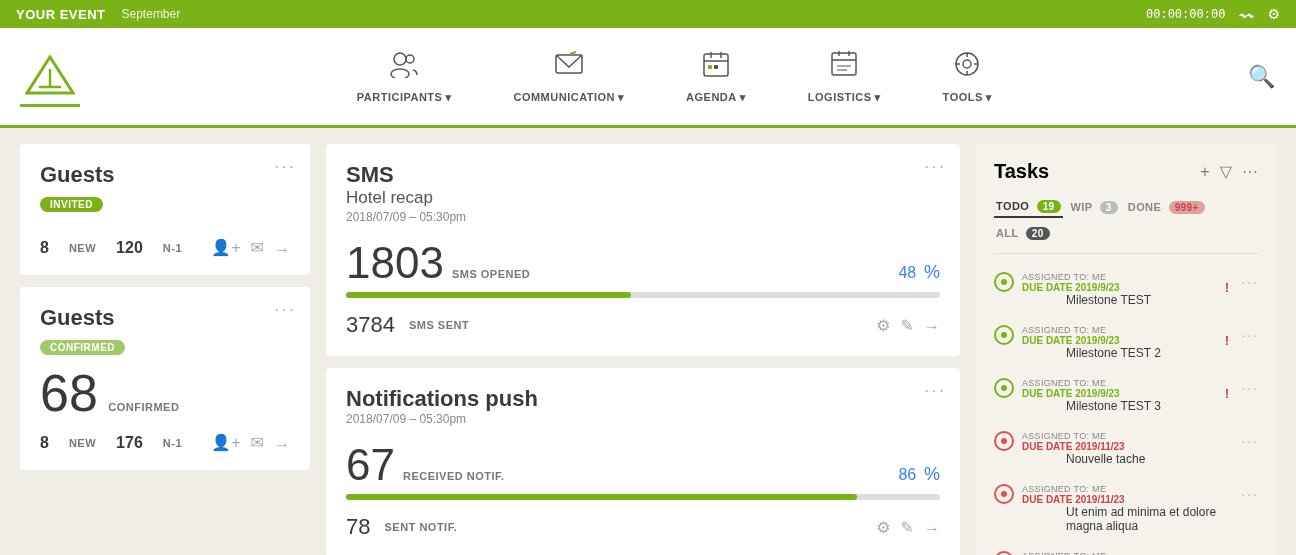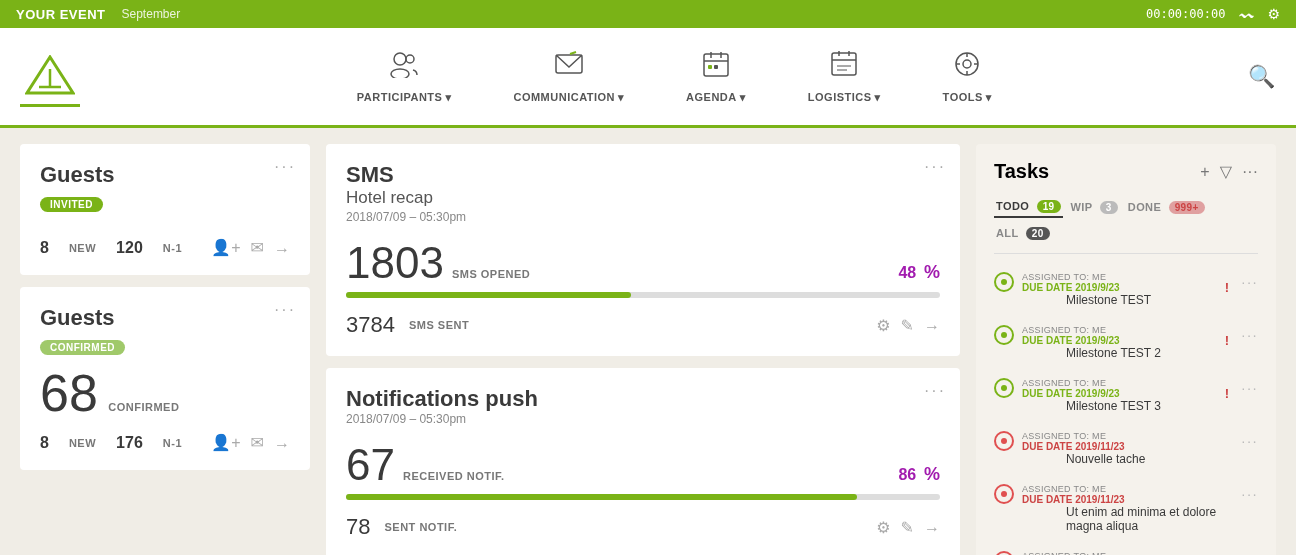--- a/index.html
+++ b/index.html
@@ -99,21 +99,21 @@
     
     .mid-col { display: flex; flex-direction: column; gap: 12px; flex: 1; }
 
     .sms-card { background: white; border-radius: 4px; padding: 18px 20px; position: relative; }
     .sms-title { font-size: 22px; font-weight: bold; color: #3a3a3a; }
     .sms-subtitle { font-size: 17px; color: #555; margin-bottom: 2px; }
     .sms-date { font-size: 12px; color: #888; margin-bottom: 14px; }
     .sms-num-row { display: flex; align-items: baseline; gap: 8px; margin-bottom: 4px; }
     .sms-big-num { font-size: 44px; font-weight: 300; color: #3a3a3a; }
     .sms-num-label { font-size: 11px; color: #777; font-weight: bold; letter-spacing: 0.5px; }
-    .sms-percent { font-size: 28px; color: #a21caf; font-weight: 700; margin-left: auto; }
+    .sms-percent { font-size: 28px; color: #3b82f6; font-weight: 400; margin-left: auto; }
     .sms-percent span { font-size: 16px; }
     .progress-bar { height: 6px; background: #ddd; border-radius: 3px; margin-bottom: 14px; }
     .progress-fill { height: 100%; background: #7ab317; border-radius: 3px; }
     .sms-sent-row { display: flex; align-items: center; gap: 6px; }
     .sms-sent-num { font-size: 22px; font-weight: 300; color: #3a3a3a; }
     .sms-sent-label { font-size: 11px; color: #777; font-weight: bold; letter-spacing: 0.5px; margin-left: 8px; text-align: center; }
     .sms-sent-actions { margin-left: auto; display: flex; gap: 10px; color: #aaa; font-size: 16px; }
     .sms-sent-actions span { cursor: pointer; }
 
     

